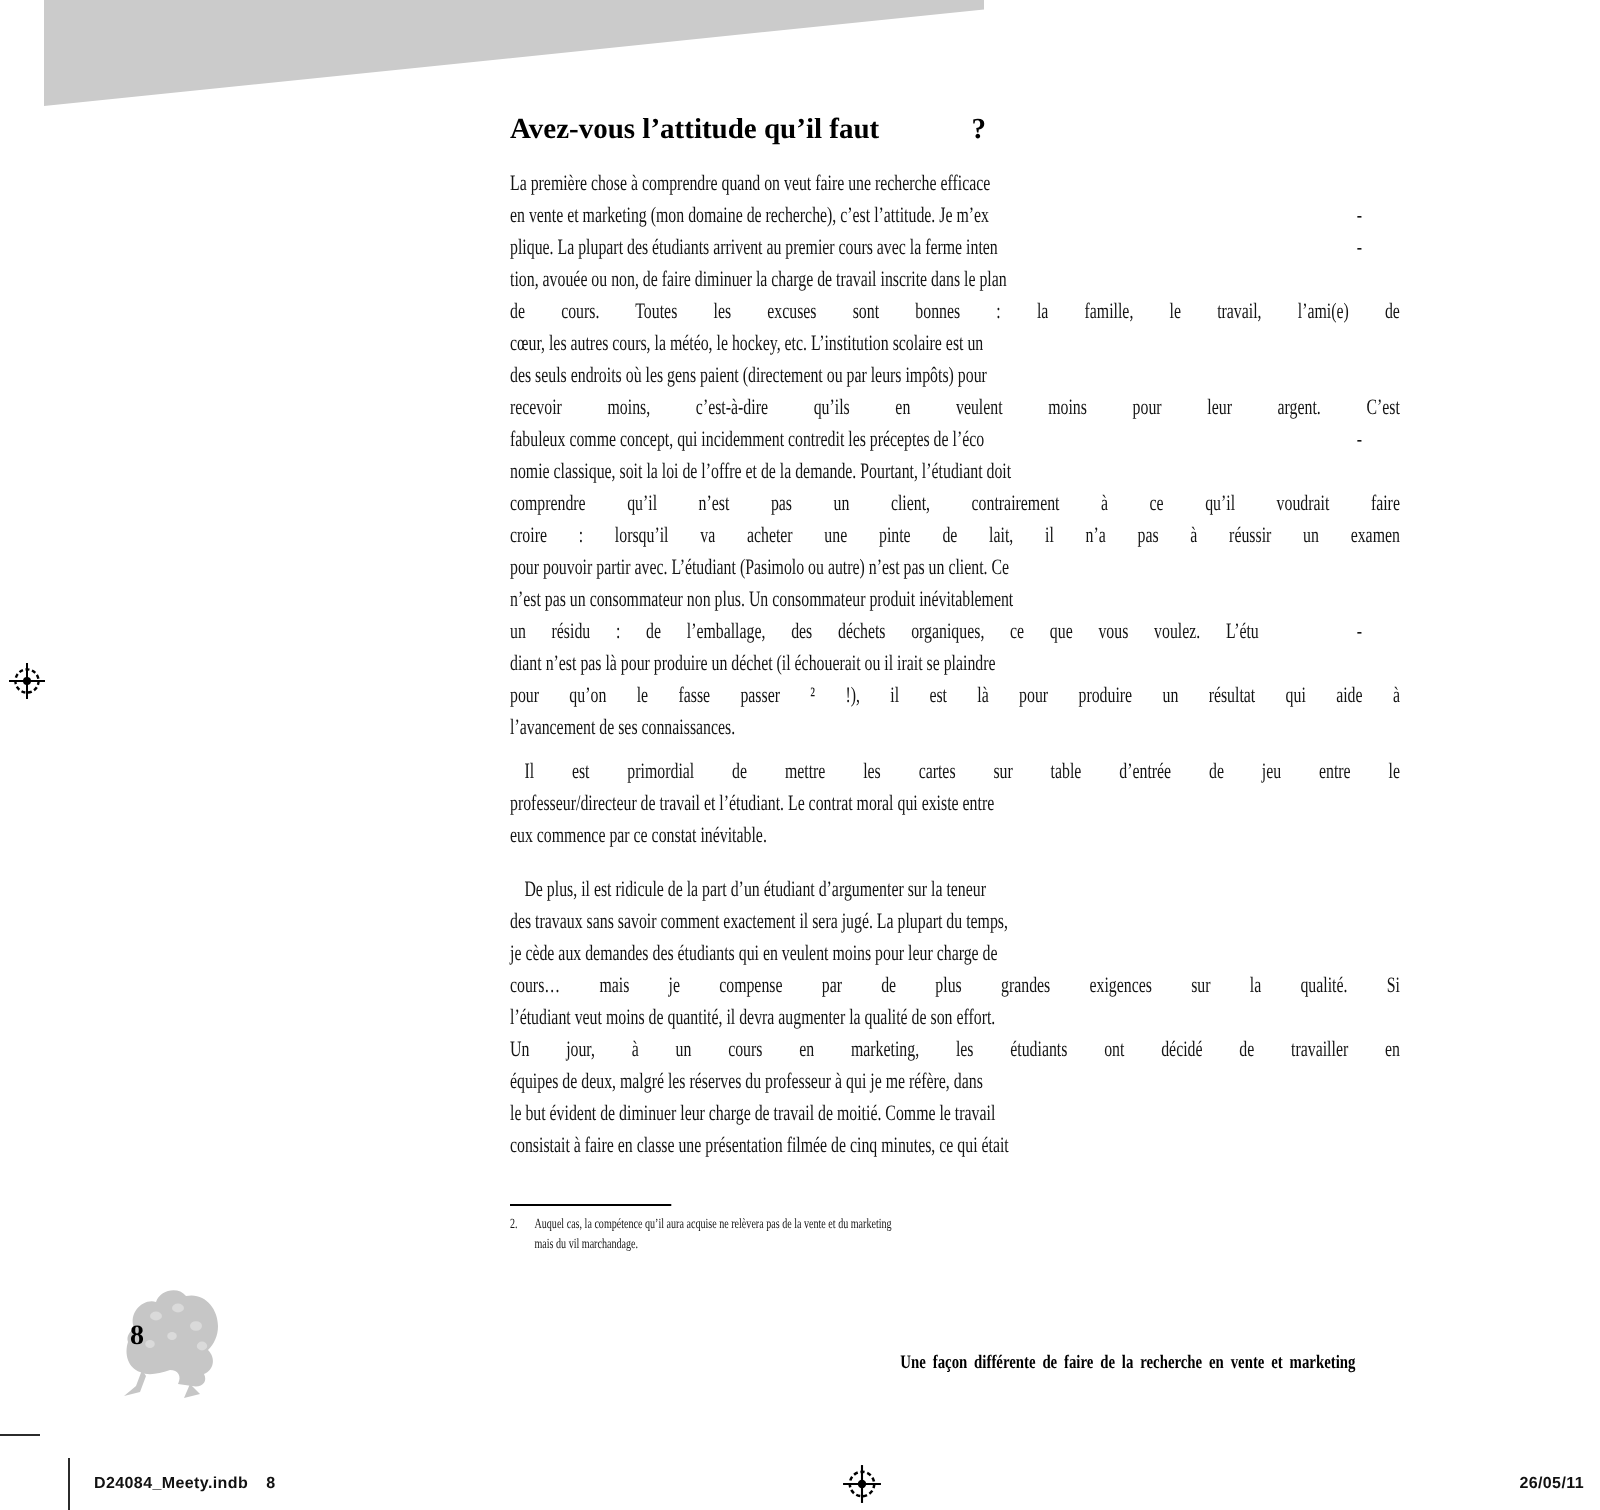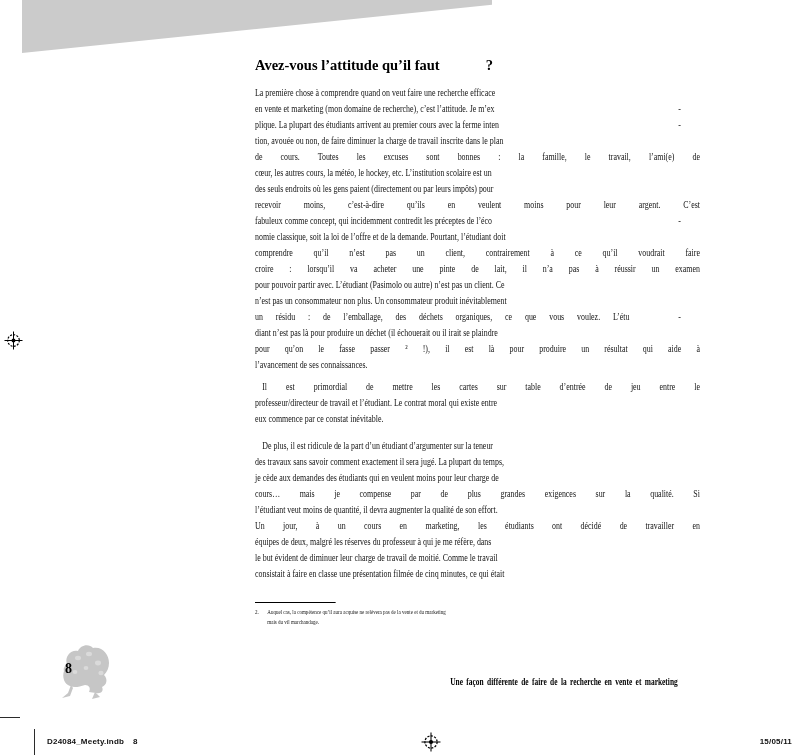--- a/index.html
+++ b/index.html
@@ -153,15 +153,15 @@
       <line x1="9.5" y1="0.5" x2="9.5" y2="18.5" stroke="#000" stroke-width="1"></line>
       <line x1="0.5" y1="9.5" x2="18.5" y2="9.5" stroke="#000" stroke-width="1"></line>
       <circle cx="9.5" cy="9.5" r="2" fill="#000"></circle>
     </svg>
   </div>
 
   <div class="slug-left">
     <span>D24084_Meety.indb</span>
     <span>8</span>
   </div>
-  <div class="slug-date">15/05/11</div>
+  <div class="slug-date">26/05/11</div>
 
 </div>
 
 </body></html>

